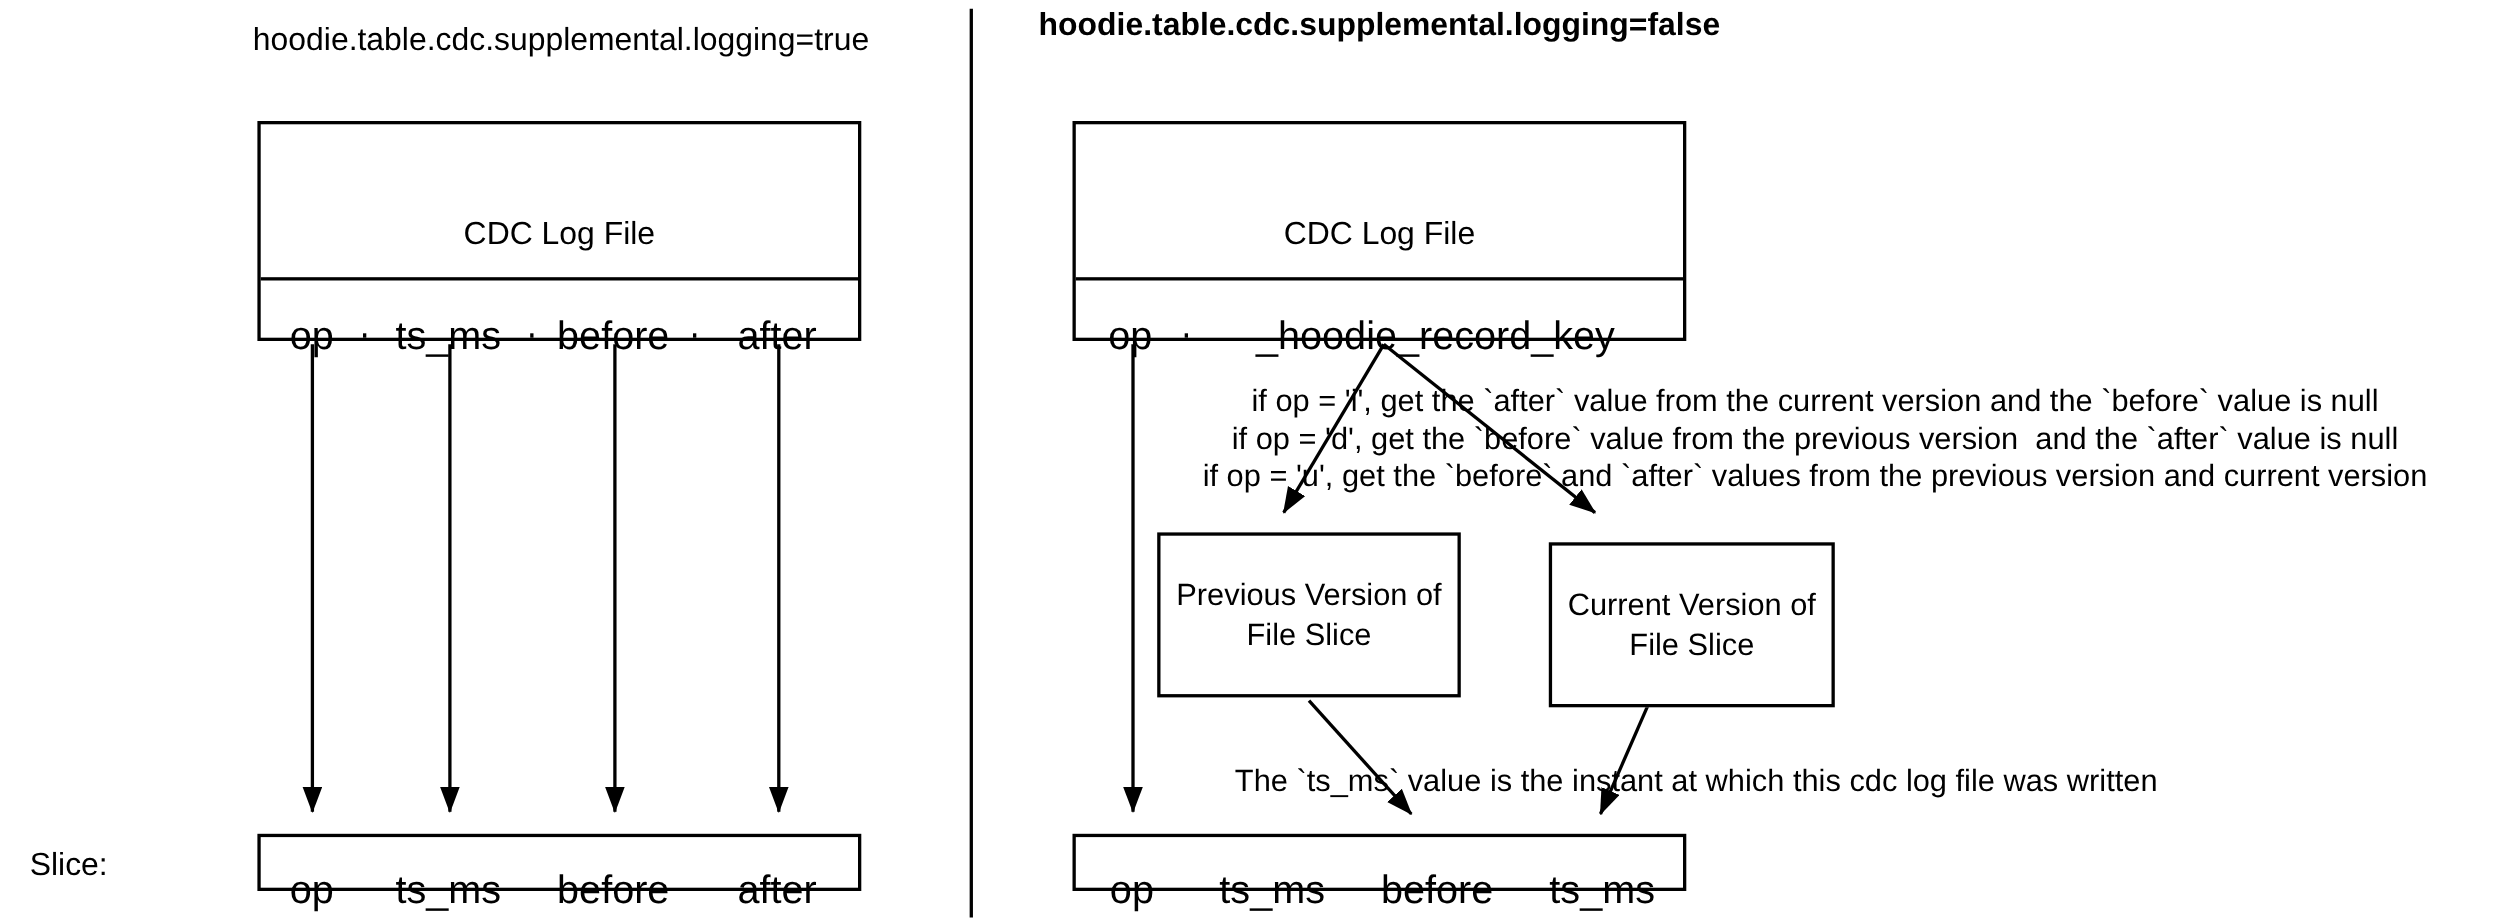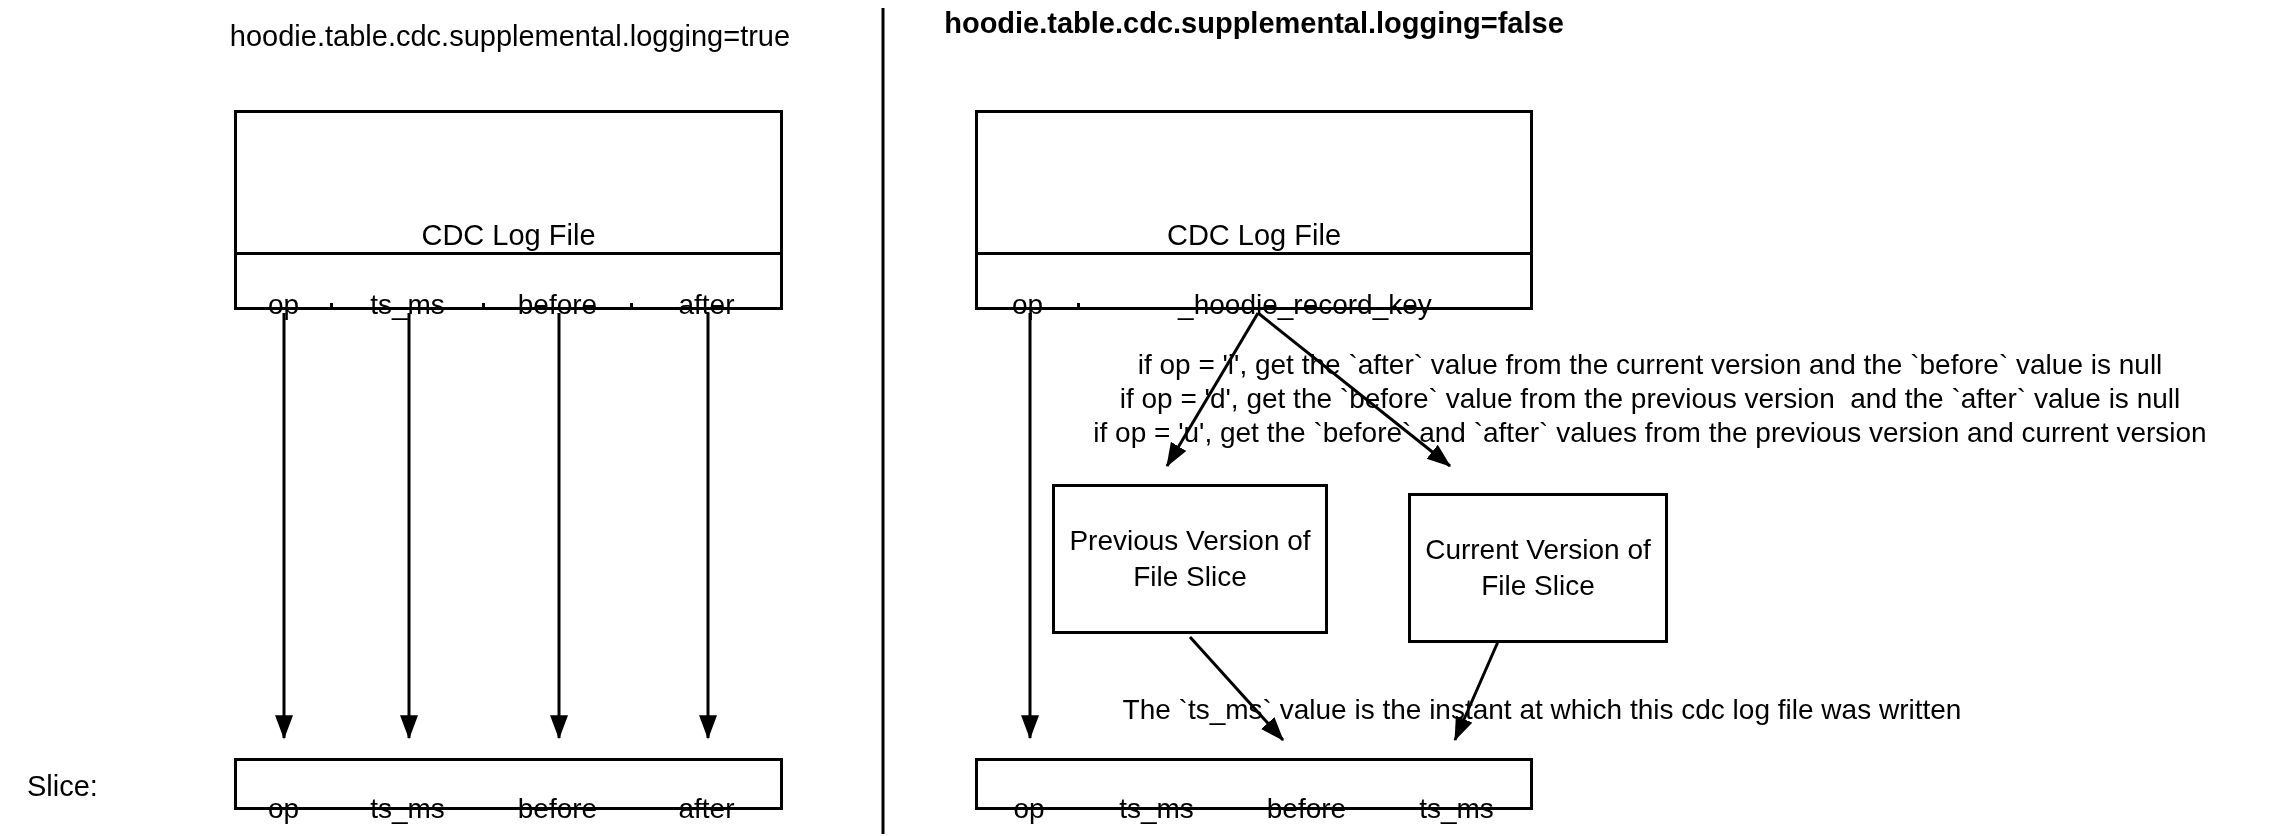--- a/index.html
+++ b/index.html
@@ -14,27 +14,27 @@
     position:absolute; font-size:29px; text-align:center; white-space:nowrap;
   }
   .cdc-box {
     position:absolute; box-sizing:border-box;
     border:3px solid #000; background:#fff;
     display:flex; flex-direction:column;
   }
   .cdc-label {
     flex:1 1 auto; border-bottom:3px solid #000;
     display:flex; align-items:flex-end; justify-content:center;
-    font-size:29px; 
+    font-size:29px; padding-bottom:22px;
   }
   .hdr-row { display:flex; height:52px; }
   .cell {
     box-sizing:border-box; border-right:3px solid #000;
     display:flex; align-items:center; justify-content:center;
-    font-size:28px; white-space:nowrap; overflow:visible;margin-top:48px;
+    font-size:36px; white-space:nowrap; overflow:visible;margin-top:48px;
   }
   .cell:last-child { border-right:none; }
   .out-row {
     position:absolute; box-sizing:border-box; border:3px solid #000;
     background:#fff; display:flex; height:52px;
   }
   .output-label { position:absolute; font-size:29px; }
   .slice-box {
     position:absolute; box-sizing:border-box; border:3px solid #000; background:#fff;
     display:flex; flex-direction:column; align-items:center; justify-content:center;

